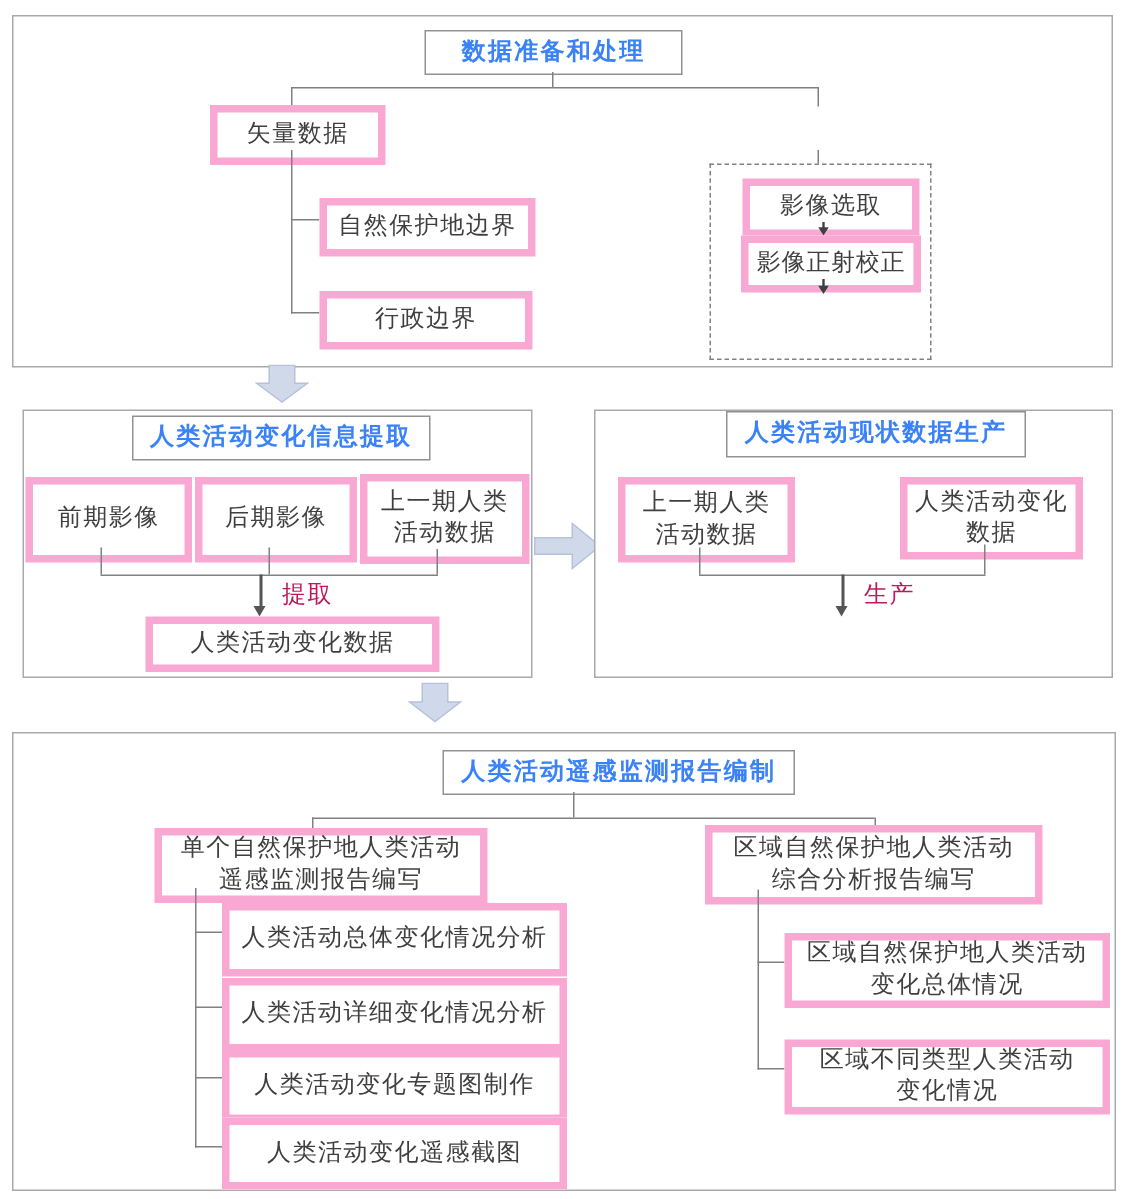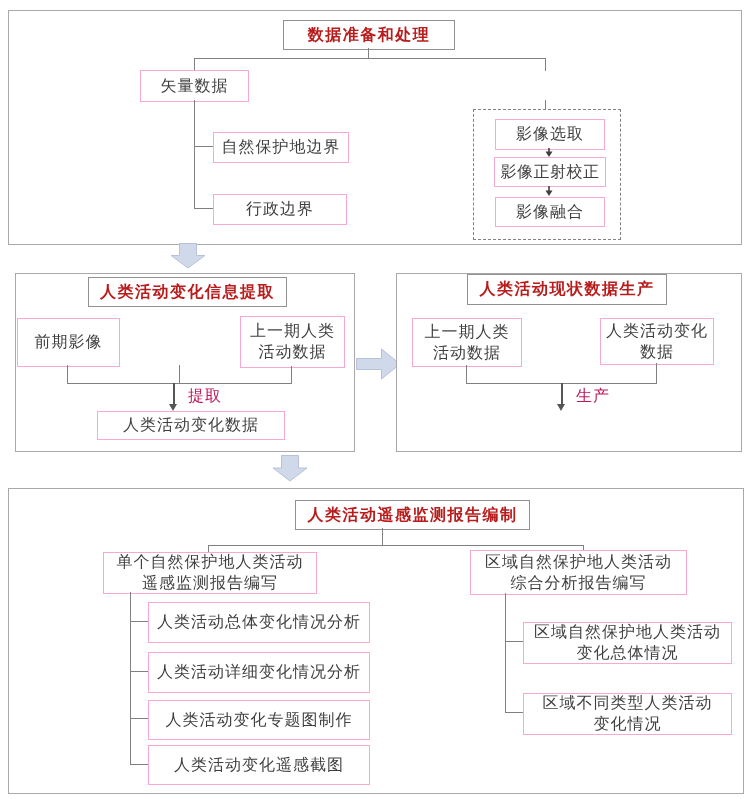--- a/index.html
+++ b/index.html
@@ -1,24 +1,24 @@
 <!DOCTYPE html>
 <html><head>
 <meta charset="utf-8">
 <style>
   html,body{margin:0;padding:0;background:#fff;}
   #stage{position:relative;width:750px;height:799px;background:#fff;overflow:hidden;
          font-family:"Liberation Serif",serif;}
   .abs{position:absolute;}
   .sec{position:absolute;border:1.5px solid #a9a9a9;background:#fff;}
-  .box{position:absolute;border:1px solid #f9a8d4;background:#fff;
+  .box{position:absolute;border:5px solid #f9a8d4;background:#fff;
        display:flex;align-items:center;justify-content:center;text-align:center;
        color:#3f3f3f;font-size:16px;line-height:1.3;letter-spacing:1px;
        white-space:pre-line;font-family:"Liberation Serif",serif;}
-  .title-box{border:1px solid #919191;font-weight:bold;color:#b91c1c;
+  .title-box{border:1px solid #919191;font-weight:bold;color:#3b82f6;
        font-family:"Liberation Sans",sans-serif;letter-spacing:1.5px;}
   .hline,.vline{position:absolute;background:#808080;}
   .hline{height:1px;} .vline{width:1px;}
   .dashedbox{position:absolute;border:1px dashed #828282;background:transparent;}
   .ahead{position:absolute;width:0;height:0;border-left:4.5px solid transparent;
        border-right:4.5px solid transparent;border-top:7px solid #555;}
   .astem{position:absolute;width:1.5px;background:#555;}
   .flowlabel{position:absolute;color:#be185d;font-size:16px;letter-spacing:1px;
        font-family:"Liberation Serif",serif;}
 </style>
@@ -49,49 +49,49 @@
   <div class="box" style="left:495px;top:119px;width:108px;height:29px">影像选取</div>
   <svg class="abs" style="left:544px;top:148px" width="10" height="9" viewBox="0 0 10 9">
     <line x1="5" y1="0" x2="5" y2="4" stroke="#3f3f3f" stroke-width="1.6"></line>
     <polygon points="1.5,3.5 8.5,3.5 5,9" fill="#3f3f3f"></polygon>
   </svg>
   <div class="box" style="left:494px;top:157px;width:110px;height:28px;letter-spacing:0.5px">影像正射校正</div>
   <svg class="abs" style="left:544px;top:186px" width="10" height="10" viewBox="0 0 10 10">
     <line x1="5" y1="0" x2="5" y2="5" stroke="#3f3f3f" stroke-width="1.6"></line>
     <polygon points="1.5,4.5 8.5,4.5 5,10" fill="#3f3f3f"></polygon>
   </svg>
-  <div class="box" style="left:495px;top:197px;width:108px;height:28px">影像融合</div>
 
   <svg class="abs" style="left:170px;top:243px" width="36" height="26" viewBox="0 0 36 26">
     <polygon points="9.5,0.5 26.5,0.5 26.5,12.5 35,12.5 18,25 1,12.5 9.5,12.5" fill="#cfd9e9" stroke="#b6c2d9" stroke-width="1"></polygon>
   </svg>
 
   <div class="sec" style="left:15px;top:273px;width:338px;height:177px"></div>
   <div class="box title-box" style="left:88px;top:277px;width:197px;height:28px">人类活动变化信息提取</div>
 
   <div class="box" style="left:17px;top:318px;width:101px;height:47px">前期影像</div>
+  <div class="box" style="left:130px;top:318px;width:98px;height:47px">后期影像</div>
   <div class="box" style="left:240px;top:316px;width:103px;height:50px">上一期人类
 活动数据</div>
 
   <div class="vline" style="left:67px;top:365px;height:18px"></div>
   <div class="vline" style="left:179px;top:365px;height:18px"></div>
   <div class="vline" style="left:291px;top:366px;height:17px"></div>
   <div class="hline" style="left:67px;top:383px;width:225px"></div>
   <div class="astem" style="left:173px;top:383px;height:21px"></div>
   <div class="ahead" style="left:169px;top:404px"></div>
   <div class="flowlabel" style="left:188px;top:386px">提取</div>
 
   <div class="box" style="left:97px;top:411px;width:186px;height:27px">人类活动变化数据</div>
 
   <svg class="abs" style="left:356px;top:348px" width="45" height="32" viewBox="0 0 45 32">
     <polygon points="0.5,10.5 25.5,10.5 25.5,1 44,16 25.5,31 25.5,21.5 0.5,21.5" fill="#cfd9e9" stroke="#b6c2d9" stroke-width="1"></polygon>
   </svg>
 
   <div class="sec" style="left:396px;top:273px;width:344px;height:177px"></div>
-  <div class="box title-box" style="left:467px;top:274px;width:198px;height:29px">人类活动现状数据生产</div>
+  <div class="box title-box" style="left:484px;top:274px;width:198px;height:29px">人类活动现状数据生产</div>
 
   <div class="box" style="left:412px;top:318px;width:108px;height:47px">上一期人类
 活动数据</div>
   <div class="box" style="left:600px;top:318px;width:112px;height:45px">人类活动变化
 数据</div>
 
   <div class="vline" style="left:466px;top:365px;height:18px"></div>
   <div class="vline" style="left:656px;top:363px;height:20px"></div>
   <div class="hline" style="left:466px;top:383px;width:191px"></div>
   <div class="astem" style="left:561px;top:383px;height:21px"></div>

